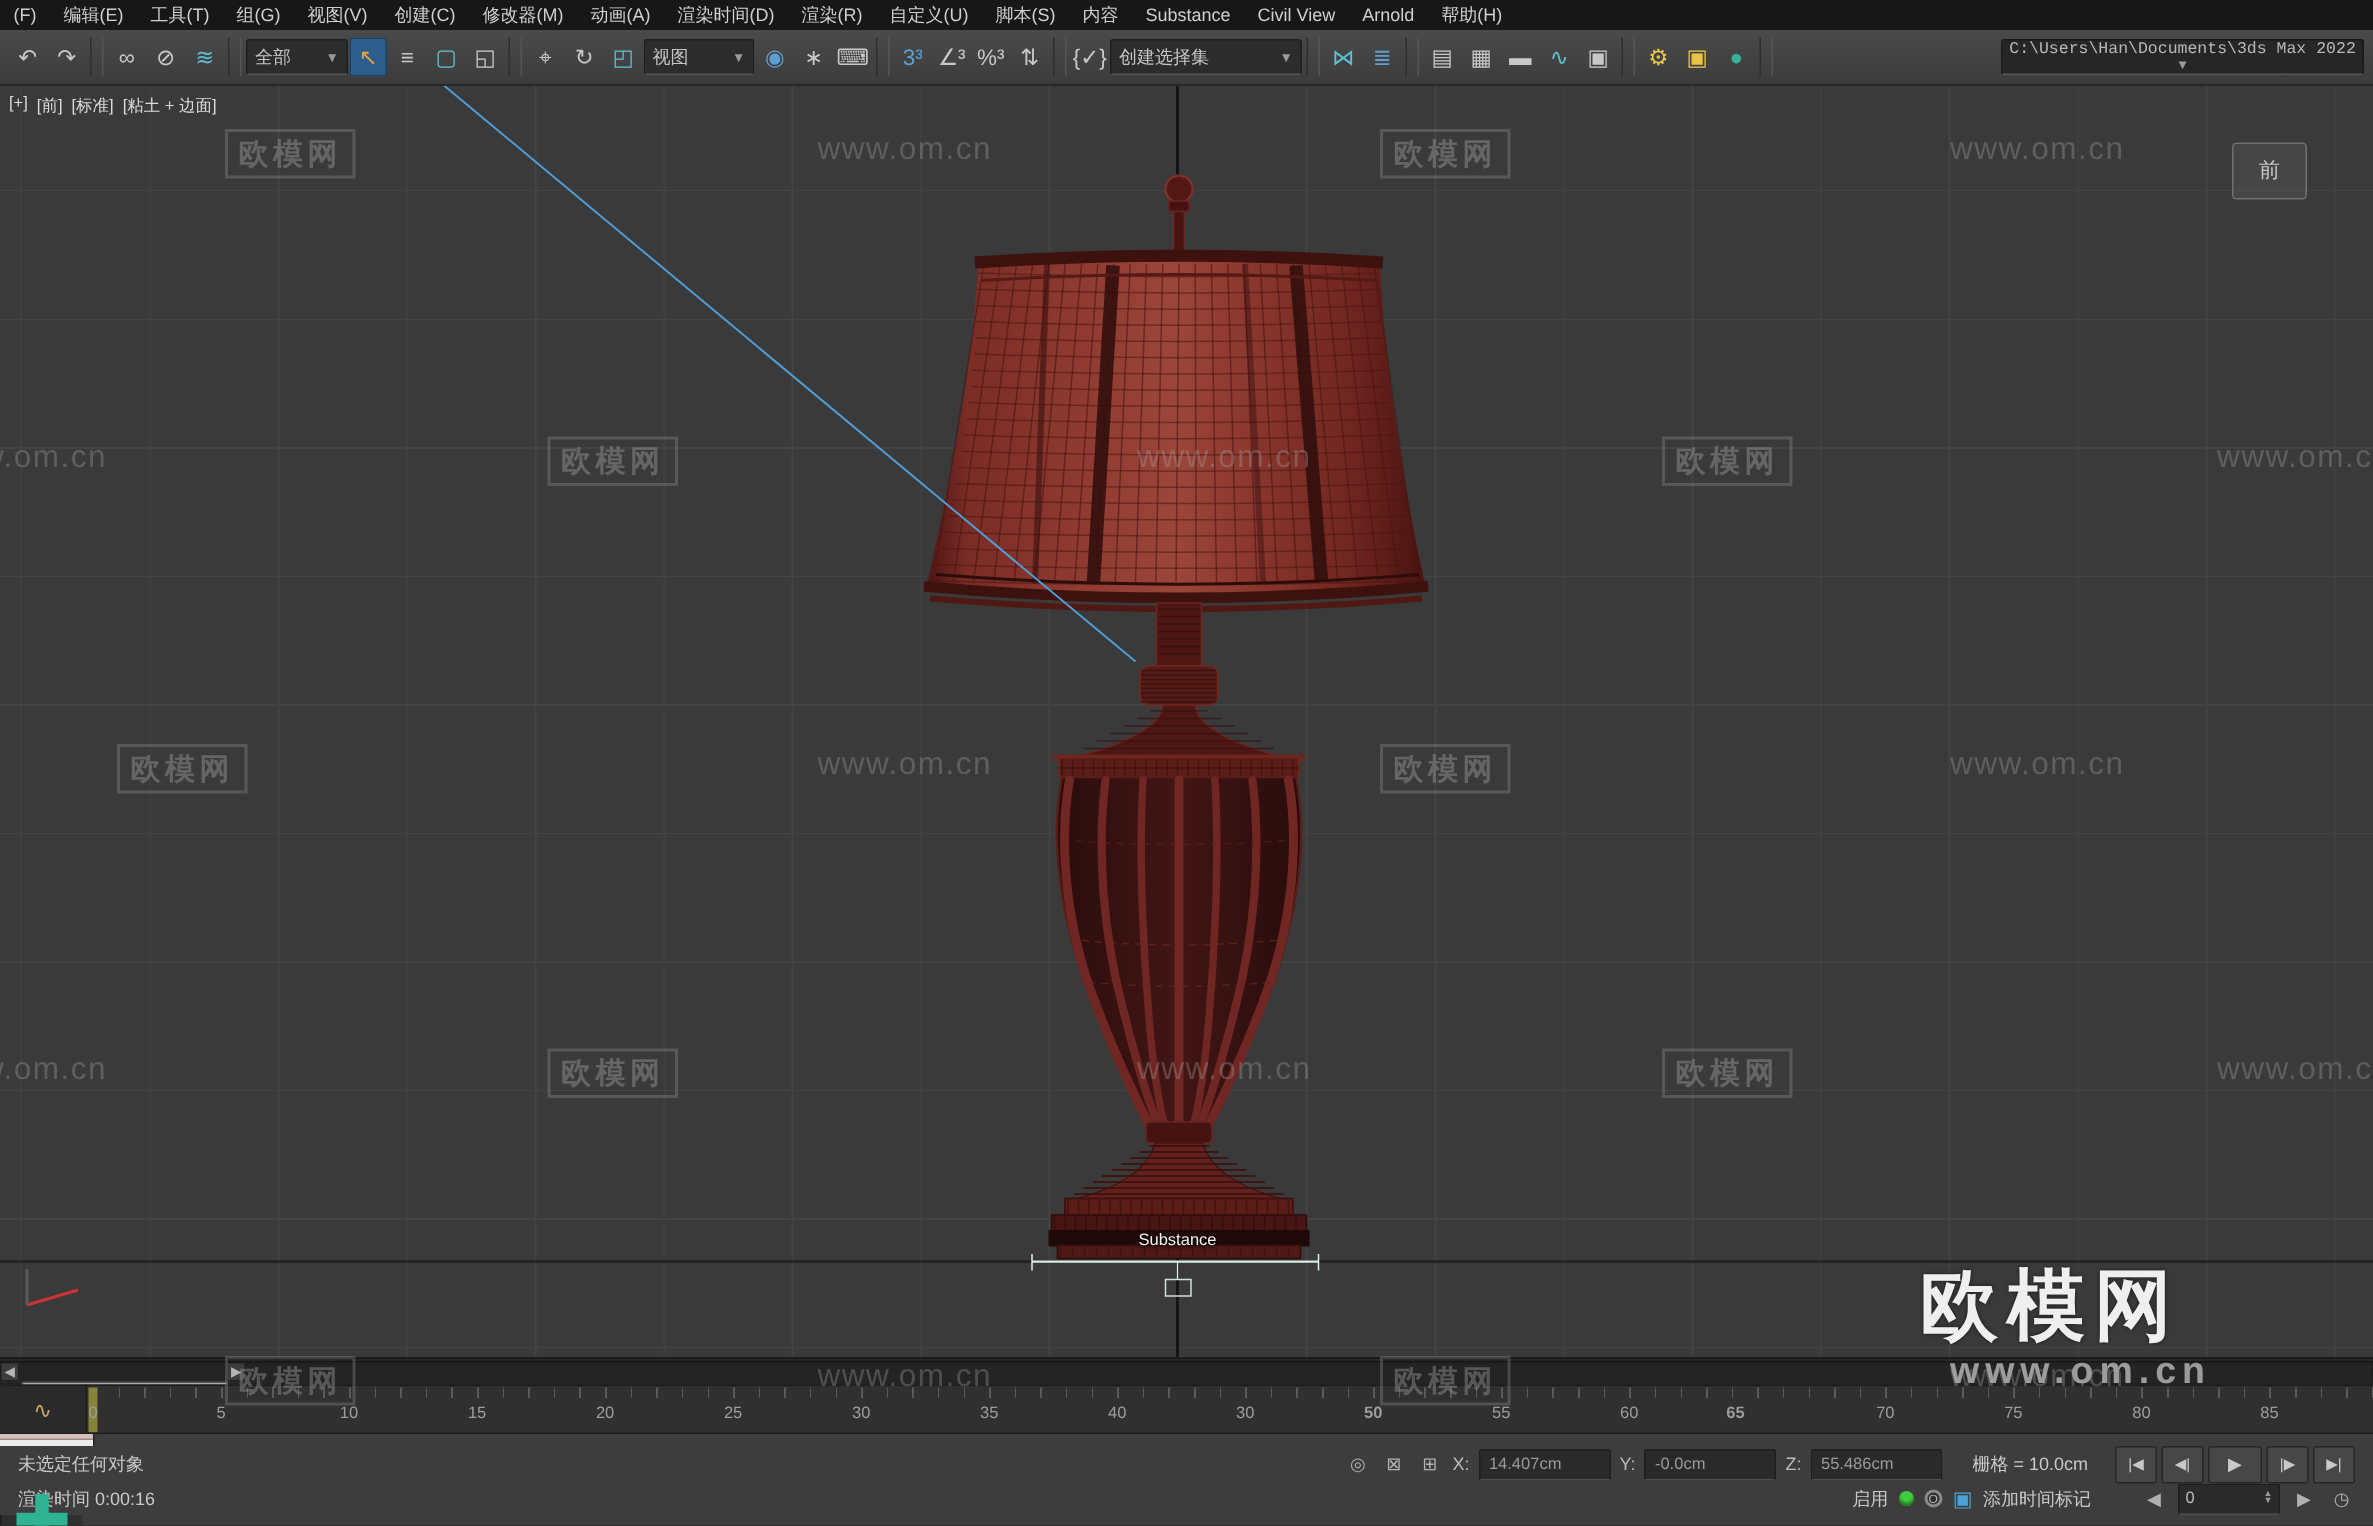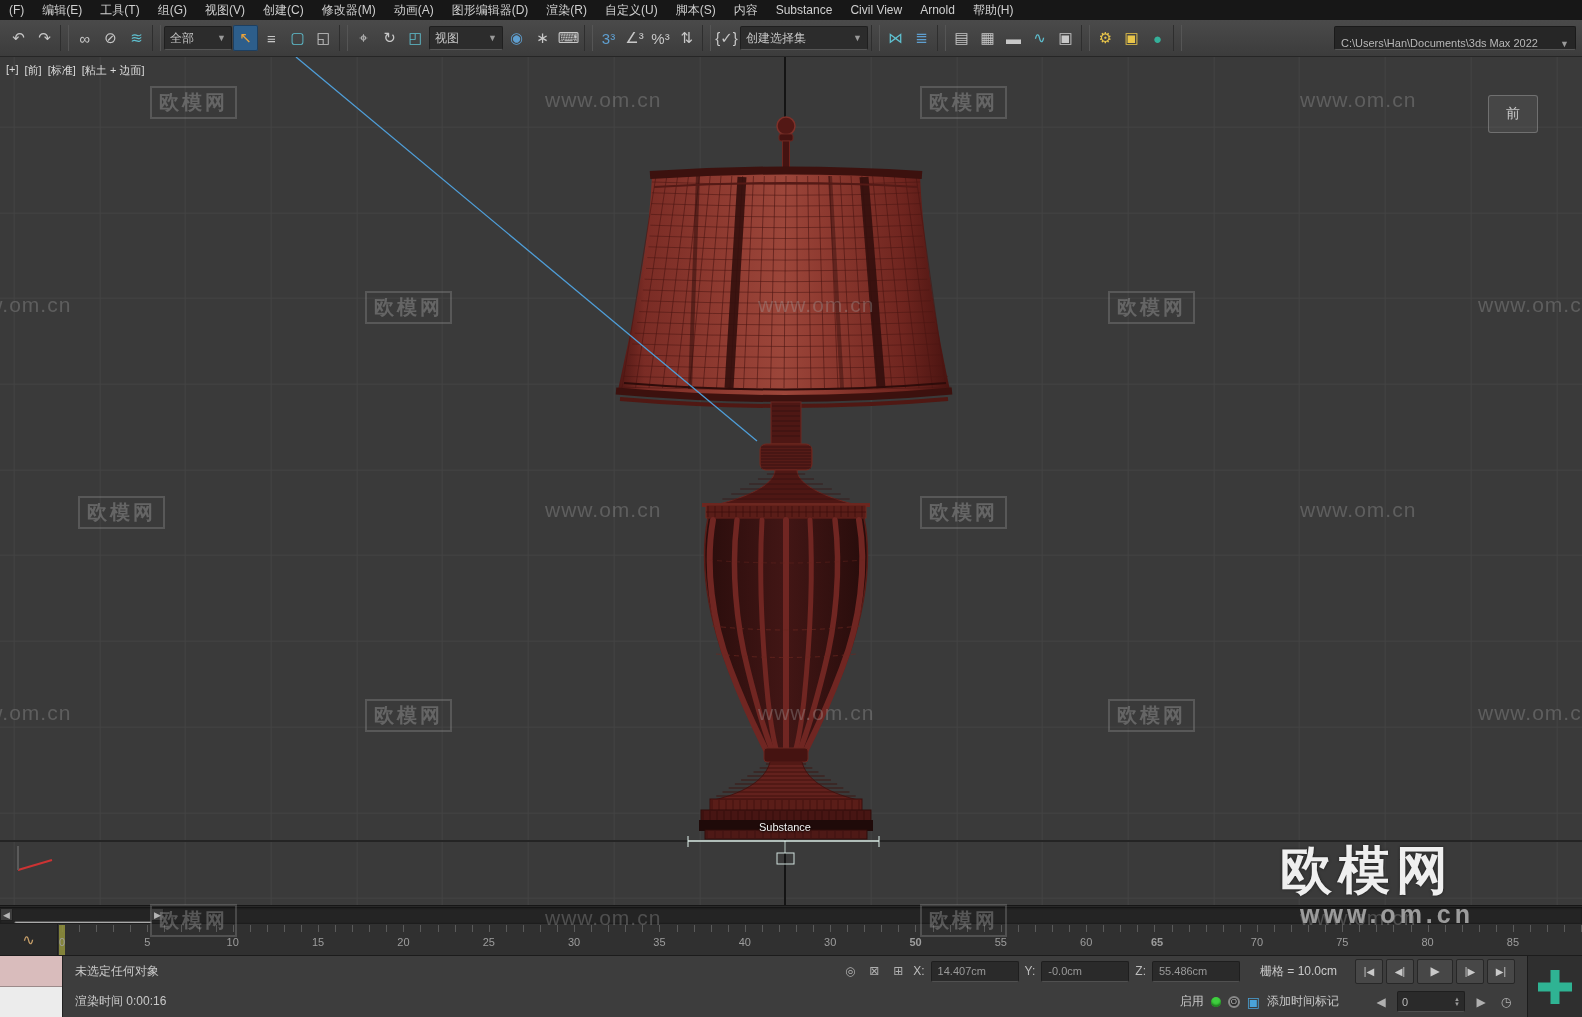--- a/index.html
+++ b/index.html
@@ -18,22 +18,22 @@
            display:flex;align-items:center;gap:1px;padding:0 6px;box-sizing:border-box;z-index:10;}
   .tb-icon{width:25px;height:26px;display:flex;align-items:center;justify-content:center;
            font-size:15px;border-radius:2px;color:#c8c8c8;}
   .tb-icon.active{background:#2d5e8b;box-shadow:inset 0 0 0 1px #1d3f60;}
   .tb-sep{width:7px;height:26px;border-left:1px solid #2e2e2e;border-right:1px solid #555;margin:0 2px;}
   .tb-dd{height:22px;background:#2c2c2c;border:1px solid #1f1f1f;border-bottom-color:#555;
          color:#c4c4c4;font-size:12px;display:flex;align-items:center;justify-content:space-between;
          padding:0 5px;border-radius:2px;}
   .tb-dd .arr{color:#9a9a9a;font-size:9px;margin-left:6px;}
   .tb-field{height:22px;margin-left:auto;background:#262626;border:1px solid #1a1a1a;border-bottom-color:#555;
-            color:#b8b8b8;font-size:11px;font-family:Liberation Sans, sans-serif;display:flex;align-items:flex-end;
-            justify-content:space-between;padding:0 6px;border-radius:2px;white-space:nowrap;overflow:hidden;}
+            color:#b8b8b8;font-size:11px;font-family:Liberation Mono, monospace;display:flex;align-items:center;
+            justify-content:space-between;padding:0 6px;border-radius:2px;white-space:nowrap;overflow:hidden;flex-direction:column;}
 
   
   .viewport{position:absolute;left:0;top:57px;width:1582px;height:848px;background-color:#3a3a3a;
     background-image:
       repeating-linear-gradient(to right,#434343 0,#434343 1px,transparent 1px,transparent 85.7px),
       repeating-linear-gradient(to bottom,#434343 0,#434343 1px,transparent 1px,transparent 85.7px);
     background-position:13.7px 0,0 69.7px;overflow:hidden;}
   .axis-v{position:absolute;left:784px;top:0;width:2px;height:848px;background:#141414;}
   .axis-h{position:absolute;left:0;top:783px;width:1582px;height:2px;background:#242424;}
   .vp-svg{position:absolute;left:0;top:0;width:1582px;height:848px;}
@@ -70,21 +70,21 @@
             border-top:1px solid #1d1d1d;box-sizing:border-box;z-index:20;}
   .tb-left{position:absolute;left:0;top:0;width:58px;height:32px;background:#2a2a2a;border-right:1px solid #1d1d1d;
            display:flex;align-items:center;justify-content:center;color:#c8a06a;font-size:15px;box-sizing:border-box;}
   .tb-ticks{position:absolute;left:62px;top:1px;right:0;height:7px;
             background-image:repeating-linear-gradient(to right,#5a5a5a 0,#5a5a5a 1px,transparent 1px,transparent 17.07px);}
   .tb-num{position:absolute;top:12px;transform:translateX(-50%);color:#9d9d9d;font-size:11px;}
   .tb-marker{position:absolute;left:59px;top:1px;width:6px;height:30px;background:#8d8d3c;opacity:.9;}
 
   
   .statusbar{position:absolute;left:0;top:955px;width:1582px;height:62px;background:#3d3d3d;
-             border-top:1px solid #1c1c1c;box-sizing:border-box;display:flex;z-index:50;}
+             border-top:1px solid #1c1c1c;box-sizing:border-box;display:flex;z-index:50;flex-direction:column;}
   .mini-listener{width:62px;height:100%;border-right:1px solid #222;display:flex;flex-direction:column;}
   .ml-pink{flex:1;background:#d9bcbc;border-bottom:1px solid #9c8a8a;}
   .ml-white{flex:1;background:#ececec;}
   .status-mid{flex:1;display:flex;flex-direction:column;}
   .status-row{flex:1;display:flex;align-items:center;padding:0 12px;gap:6px;}
   .status-text{color:#c9c9c9;font-size:12px;white-space:nowrap;}
   .s-icon{width:18px;height:18px;display:flex;align-items:center;justify-content:center;color:#b0b0b0;font-size:12px;}
   .coord-label{color:#bdbdbd;font-size:12px;}
   .coord-field{width:74px;height:19px;background:#2a2a2a;border:1px solid #1e1e1e;border-bottom-color:#505050;
                color:#9a9a9a;font-size:11px;display:flex;align-items:center;padding:0 6px;border-radius:2px;}
@@ -109,21 +109,21 @@
 
 <div class="menubar" id="menu-bar">
     <span class="menu-item">(F)</span>
     <span class="menu-item">编辑(E)</span>
     <span class="menu-item">工具(T)</span>
     <span class="menu-item">组(G)</span>
     <span class="menu-item">视图(V)</span>
     <span class="menu-item">创建(C)</span>
     <span class="menu-item">修改器(M)</span>
     <span class="menu-item">动画(A)</span>
-    <span class="menu-item">图形编辑器(D)</span>
+    <span class="menu-item">渲染时间(D)</span>
     <span class="menu-item">渲染(R)</span>
     <span class="menu-item">自定义(U)</span>
     <span class="menu-item">脚本(S)</span>
     <span class="menu-item">内容</span>
     <span class="menu-item">Substance</span>
     <span class="menu-item">Civil View</span>
     <span class="menu-item">Arnold</span>
     <span class="menu-item">帮助(H)</span>
   </div>
 

